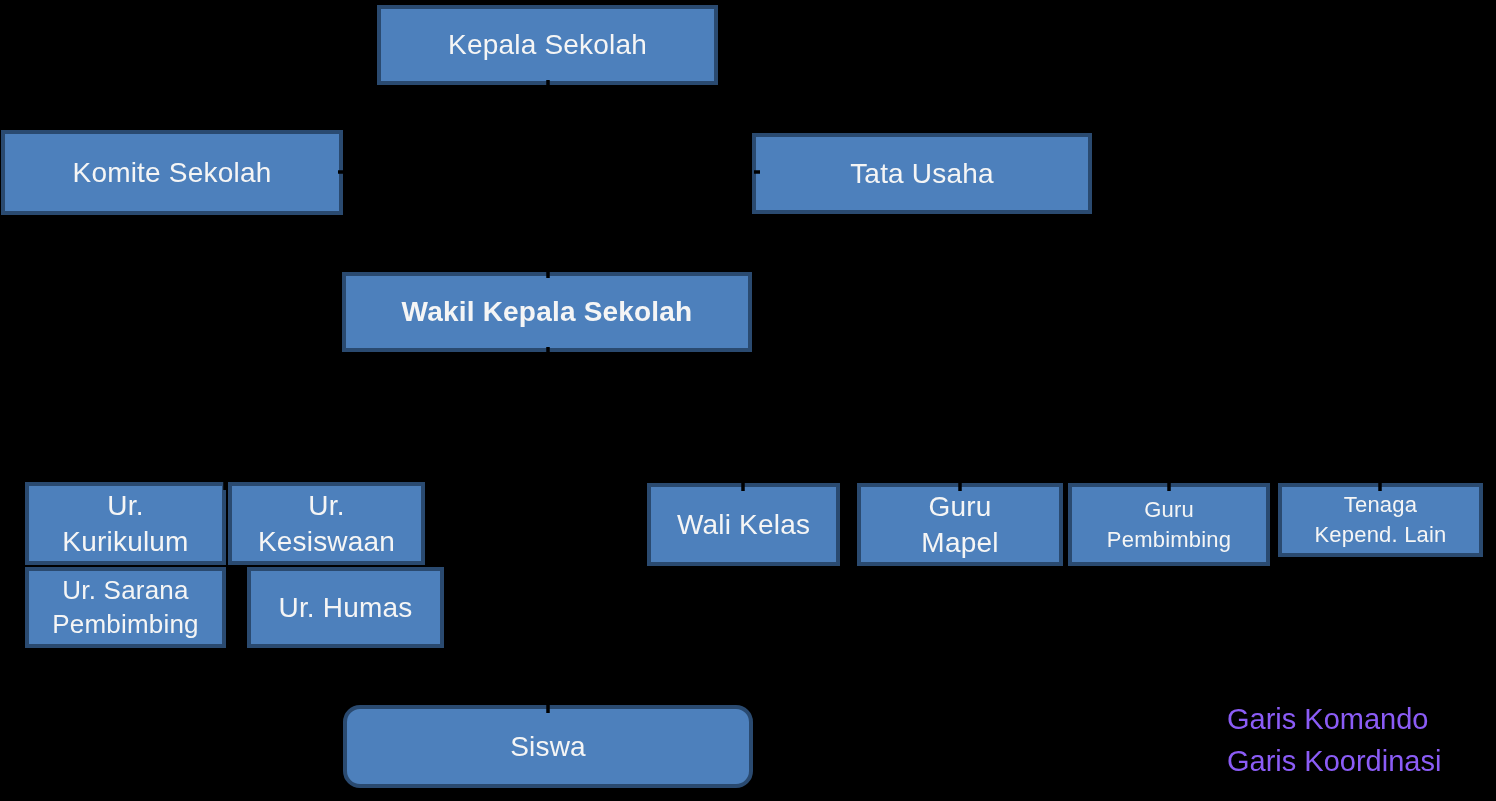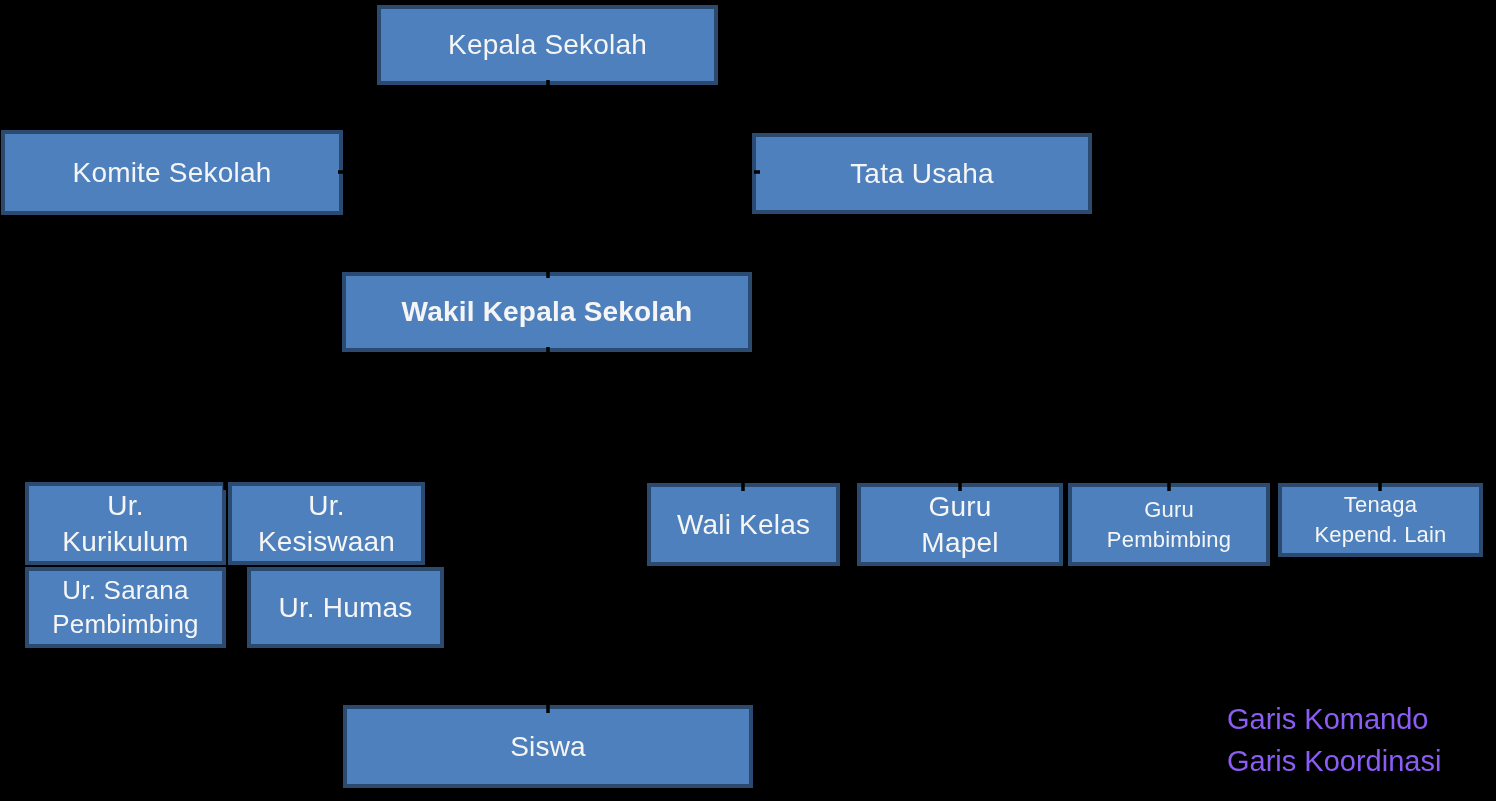--- a/index.html
+++ b/index.html
@@ -100,21 +100,21 @@
   <div class="node small" style="left:1068px; top:483px; width:202px; height:83px;">
     <span class="ln">Guru</span>
     <span class="ln">Pembimbing</span>
   </div>
 
   <div class="node small" style="left:1278px; top:483px; width:205px; height:74px;">
     <span class="ln">Tenaga</span>
     <span class="ln">Kepend. Lain</span>
   </div>
 
-  <div class="node" style="left:343px; top:705px; width:410px; height:83px;">
+  <div class="node" style="left:343px; top:705px; width:410px; height:83px;border-radius:17px;">
     <span class="ln">Siswa</span>
   </div>
 
   <svg id="connector-layer" width="1496" height="801" viewBox="0 0 1496 801">
 
     <path d="M548 80 V278" stroke="#000000" stroke-width="3.5" fill="none"></path>
 
     <path d="M338 172 H760" stroke="#000000" stroke-width="3.5" fill="none" stroke-dasharray="9 7"></path>
 
     <path d="M548 347 V436" stroke="#000000" stroke-width="3.5" fill="none"></path>

